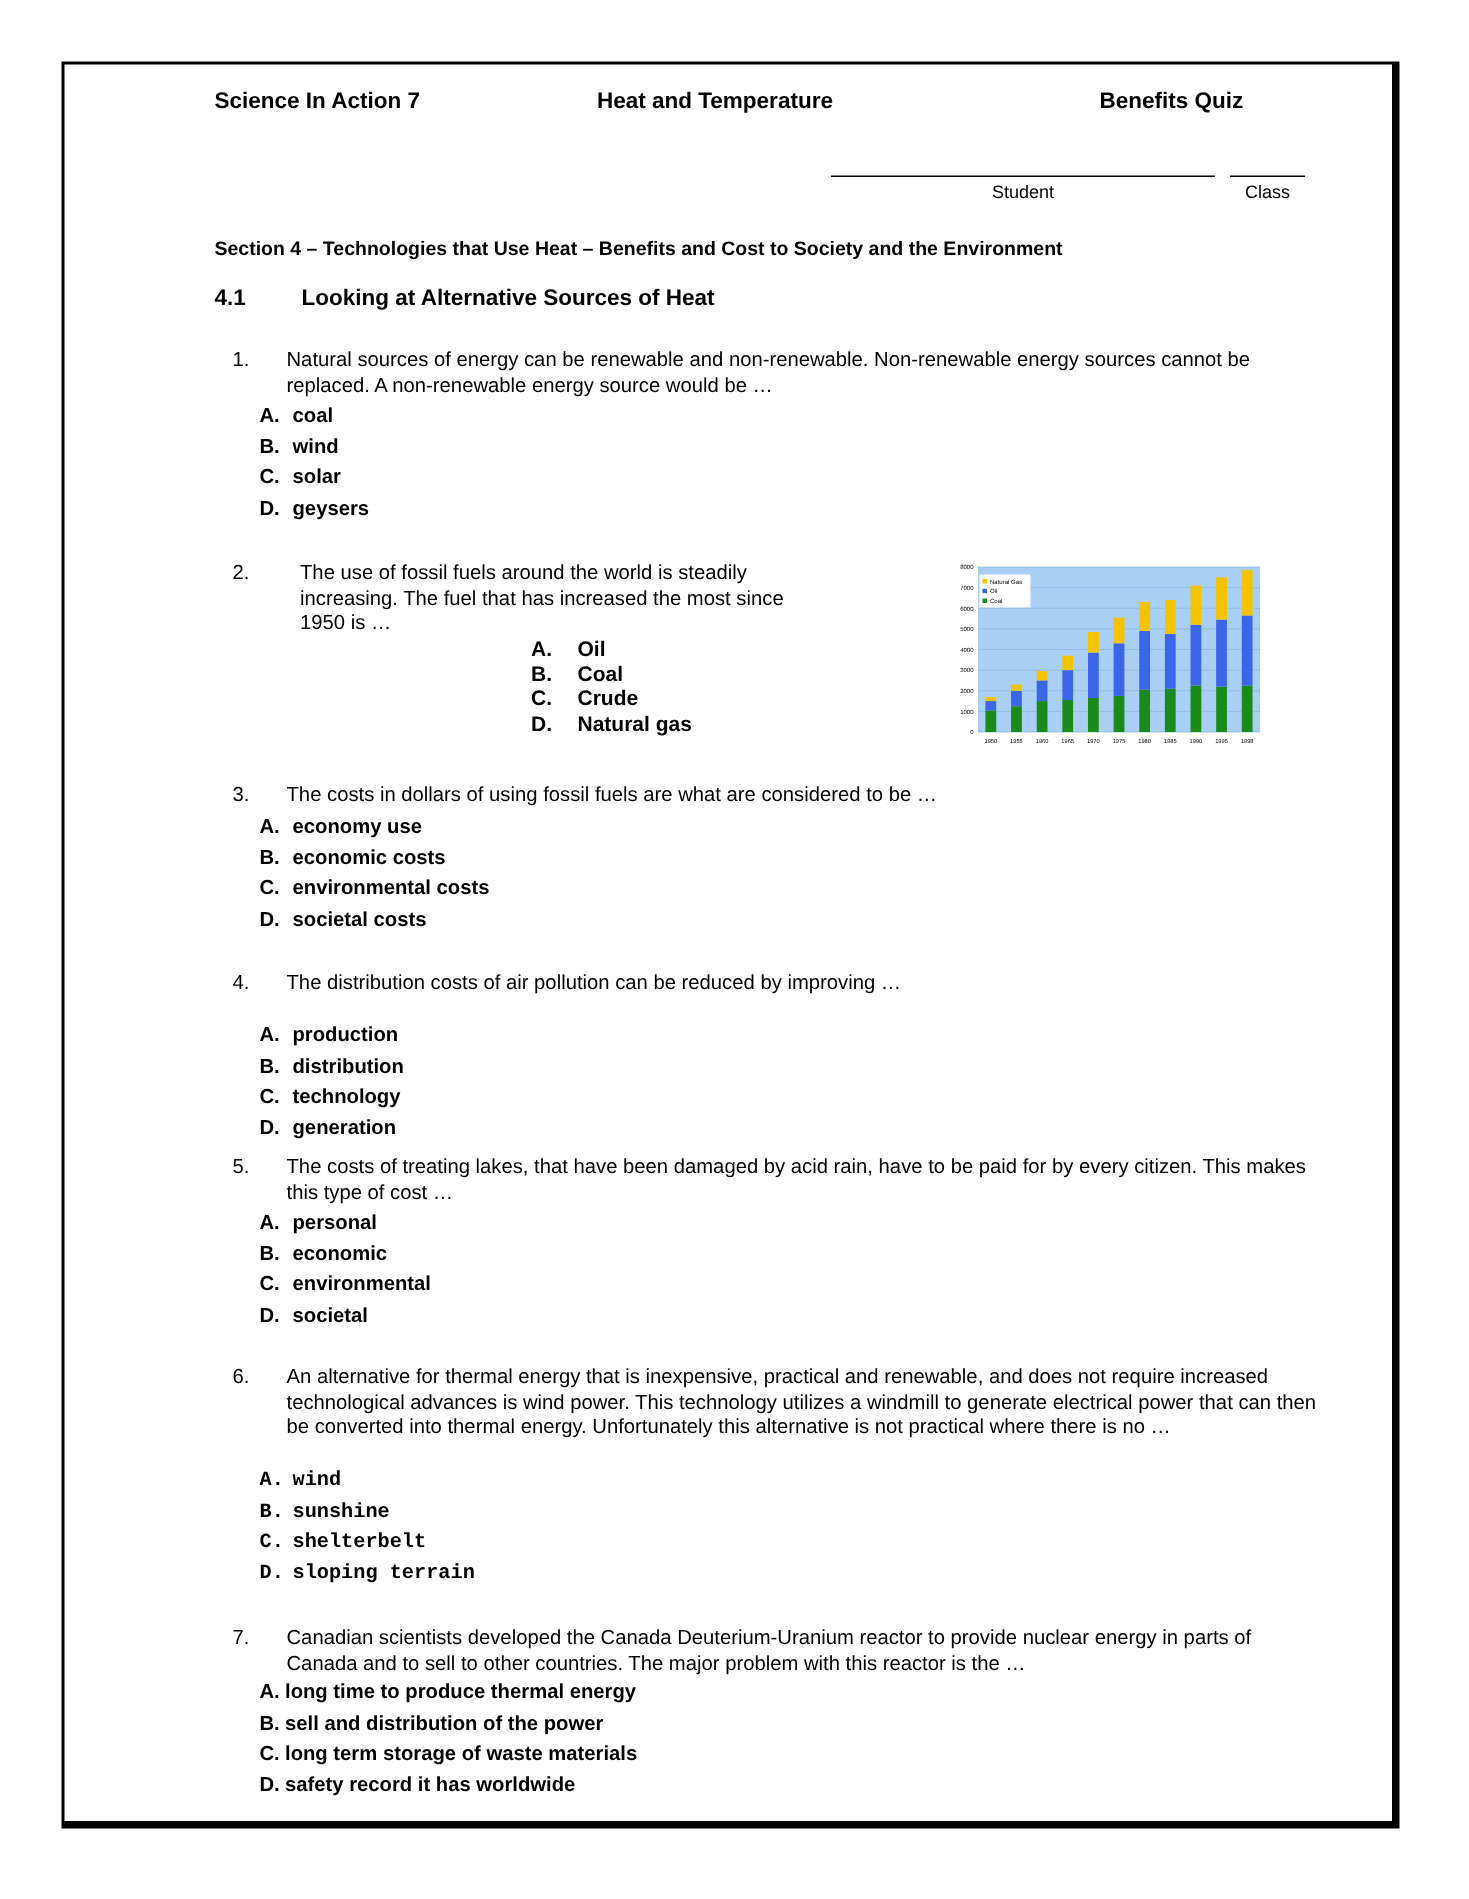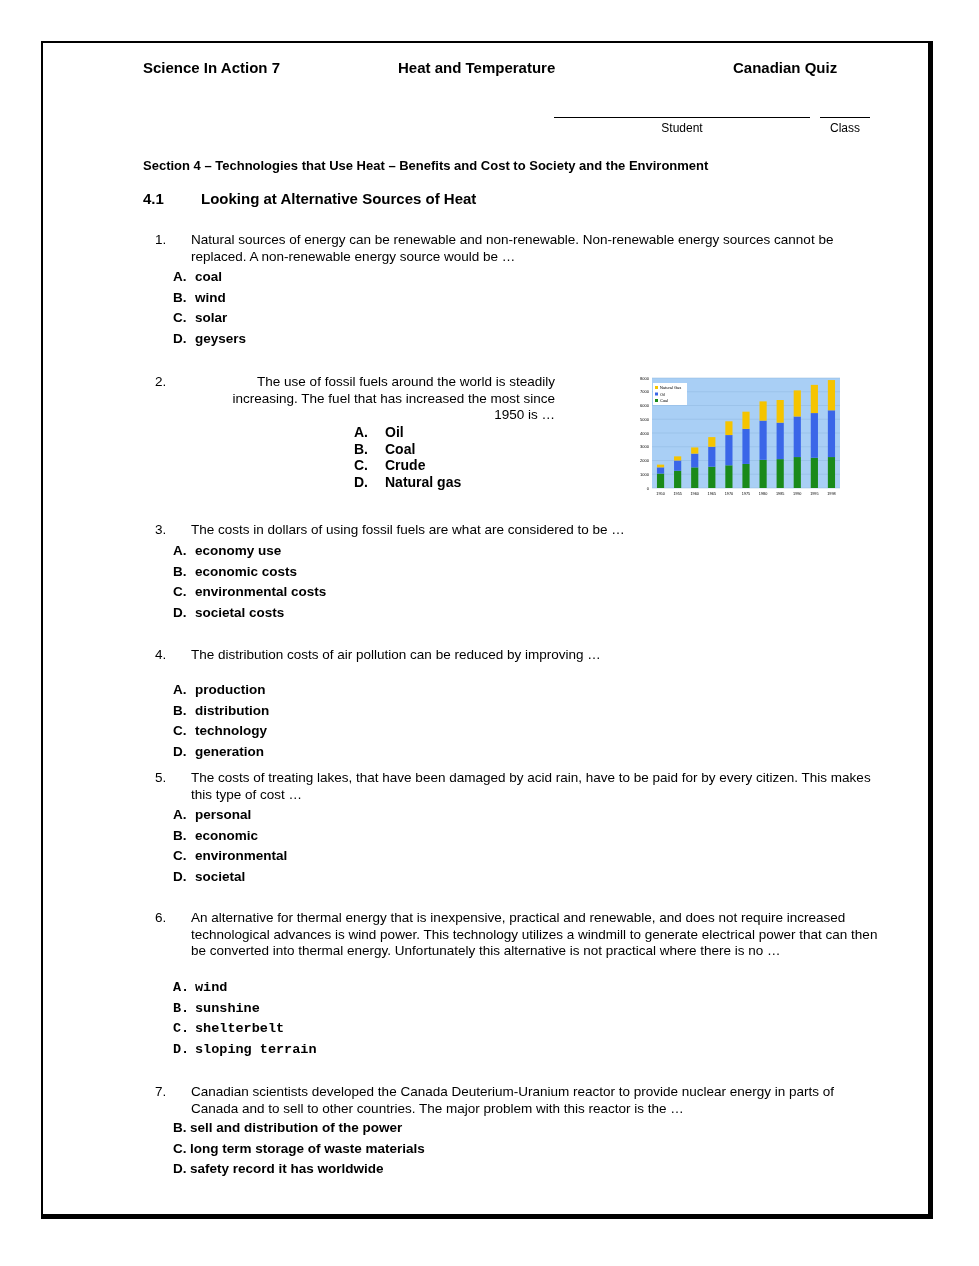--- a/index.html
+++ b/index.html
@@ -22,21 +22,21 @@
   .q2opts .l{display:inline-block;width:31px;}
   .chart{position:absolute;left:632px;top:374px;width:212px;height:125px;}
 </style>
 </head>
 <body>
 
 <div class="frame"></div>
 
 <div class="hdr" style="left:143px">Science In Action 7</div>
 <div class="hdr" style="left:398px">Heat and Temperature</div>
-<div class="hdr" style="left:733px">Canadian Quiz</div>
+<div class="hdr" style="left:733px">Benefits Quiz</div>
 
 <div class="sig" style="left:554px;width:256px;">
   <div class="sigline"></div>
   <div style="text-align:center;margin-top:3px;">Student</div>
 </div>
 <div class="sig" style="left:820px;width:50px;">
   <div class="sigline"></div>
   <div style="text-align:center;margin-top:3px;">Class</div>
 </div>
 
@@ -51,21 +51,21 @@
 </div>
 <div class="opts" style="top:267px;">
   <div class="opt"><span class="l">A.</span><span>coal</span></div>
   <div class="opt"><span class="l">B.</span><span>wind</span></div>
   <div class="opt"><span class="l">C.</span><span>solar</span></div>
   <div class="opt"><span class="l">D.</span><span>geysers</span></div>
 </div>
 
 <div class="q" style="top:374px;width:400px;">
   <span class="qn">2.</span>
-  <div class="qt" style="margin-left:45px;text-align:right;">The use of fossil fuels around the world is steadily increasing.  The fuel that has increased the most since 1950 is …</div>
+  <div class="qt" style="margin-left:45px;">The use of fossil fuels around the world is steadily increasing.  The fuel that has increased the most since 1950 is …</div>
 </div>
 <div class="q2opts">
   <div><span class="l">A.</span><span>Oil</span></div>
   <div><span class="l">B.</span><span>Coal</span></div>
   <div><span class="l">C.</span><span>Crude</span></div>
   <div><span class="l">D.</span><span>Natural gas</span></div>
 </div>
 
 <svg class="chart" viewBox="0 0 212 125" id="chart">
     <rect x="20" y="4" width="188" height="110" fill="#a9cff5"></rect>
@@ -182,16 +182,17 @@
   <div class="opt"><span class="l">B.</span><span>sunshine</span></div>
   <div class="opt"><span class="l">C.</span><span>shelterbelt</span></div>
   <div class="opt"><span class="l">D.</span><span>sloping terrain</span></div>
 </div>
 
 <div class="q" style="top:1084px;width:730px;">
   <span class="qn">7.</span>
   <div class="qt">Canadian scientists developed the Canada Deuterium-Uranium reactor to provide nuclear energy in parts of Canada and to sell to other countries.  The major problem with this reactor is the …</div>
 </div>
 <div class="opts" style="top:1118px;">
+  <div class="opt opt7"><span class="l">A.</span><span>long time to produce thermal energy</span></div>
   <div class="opt opt7"><span class="l">B.</span><span>sell and distribution of the power</span></div>
   <div class="opt opt7"><span class="l">C.</span><span>long term storage of waste materials</span></div>
   <div class="opt opt7"><span class="l">D.</span><span>safety record it has worldwide</span></div>
 </div>
 
 </body></html>

